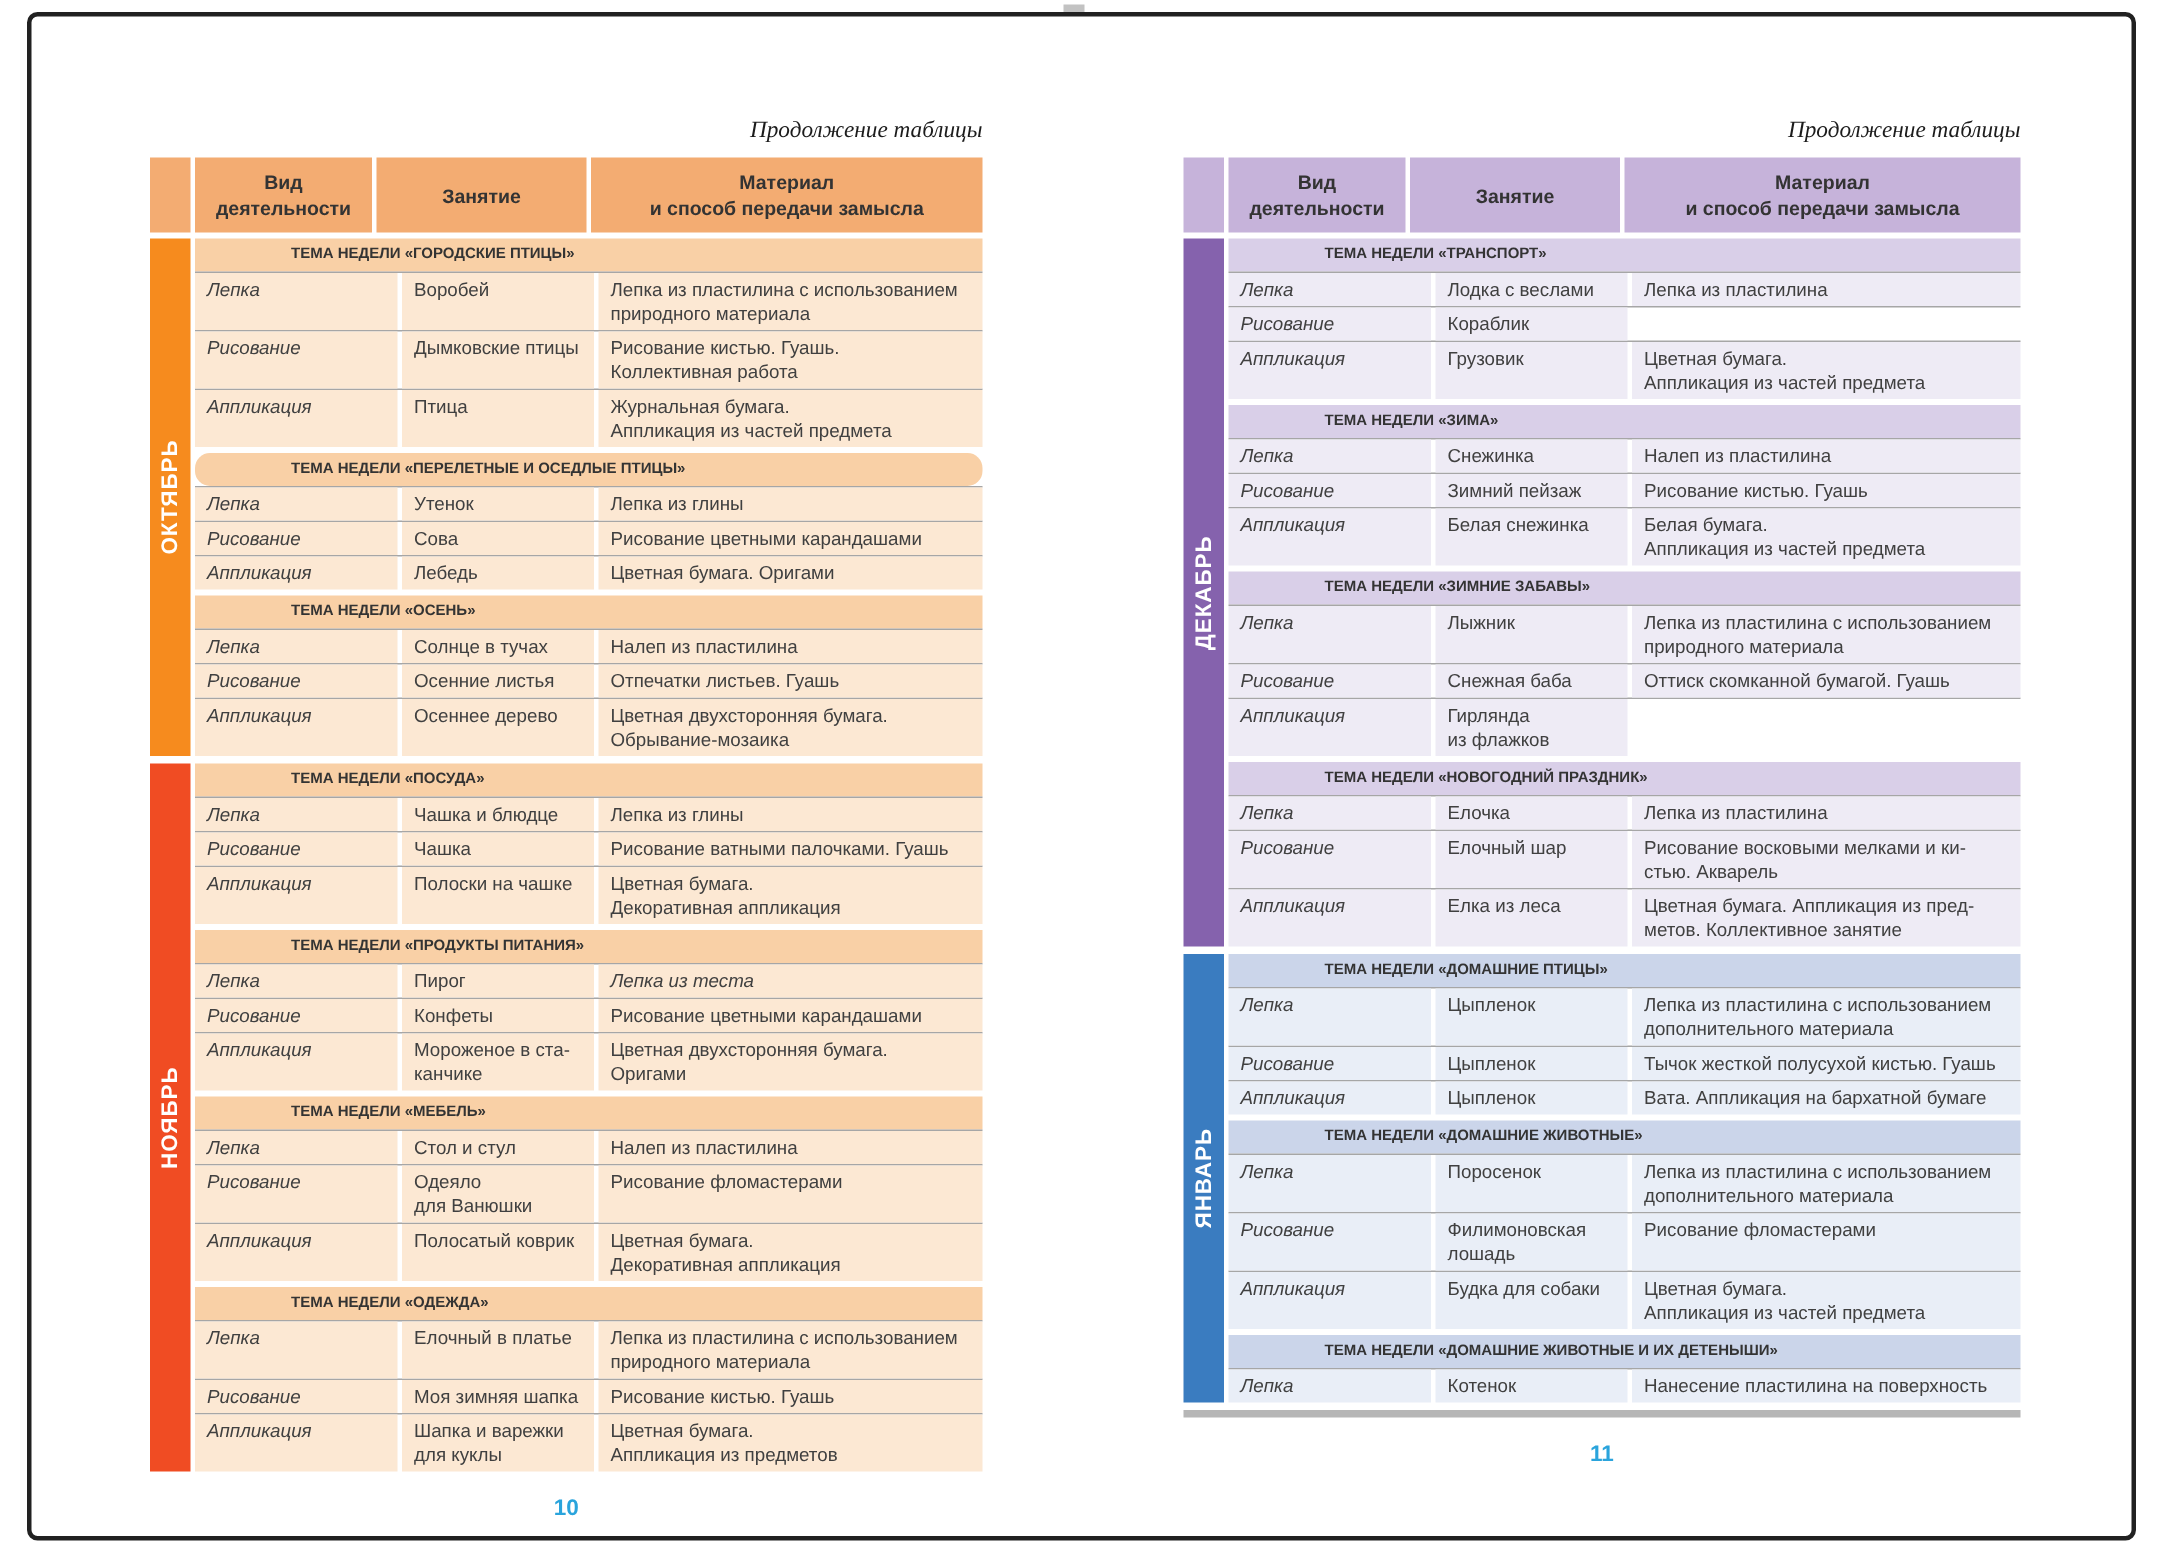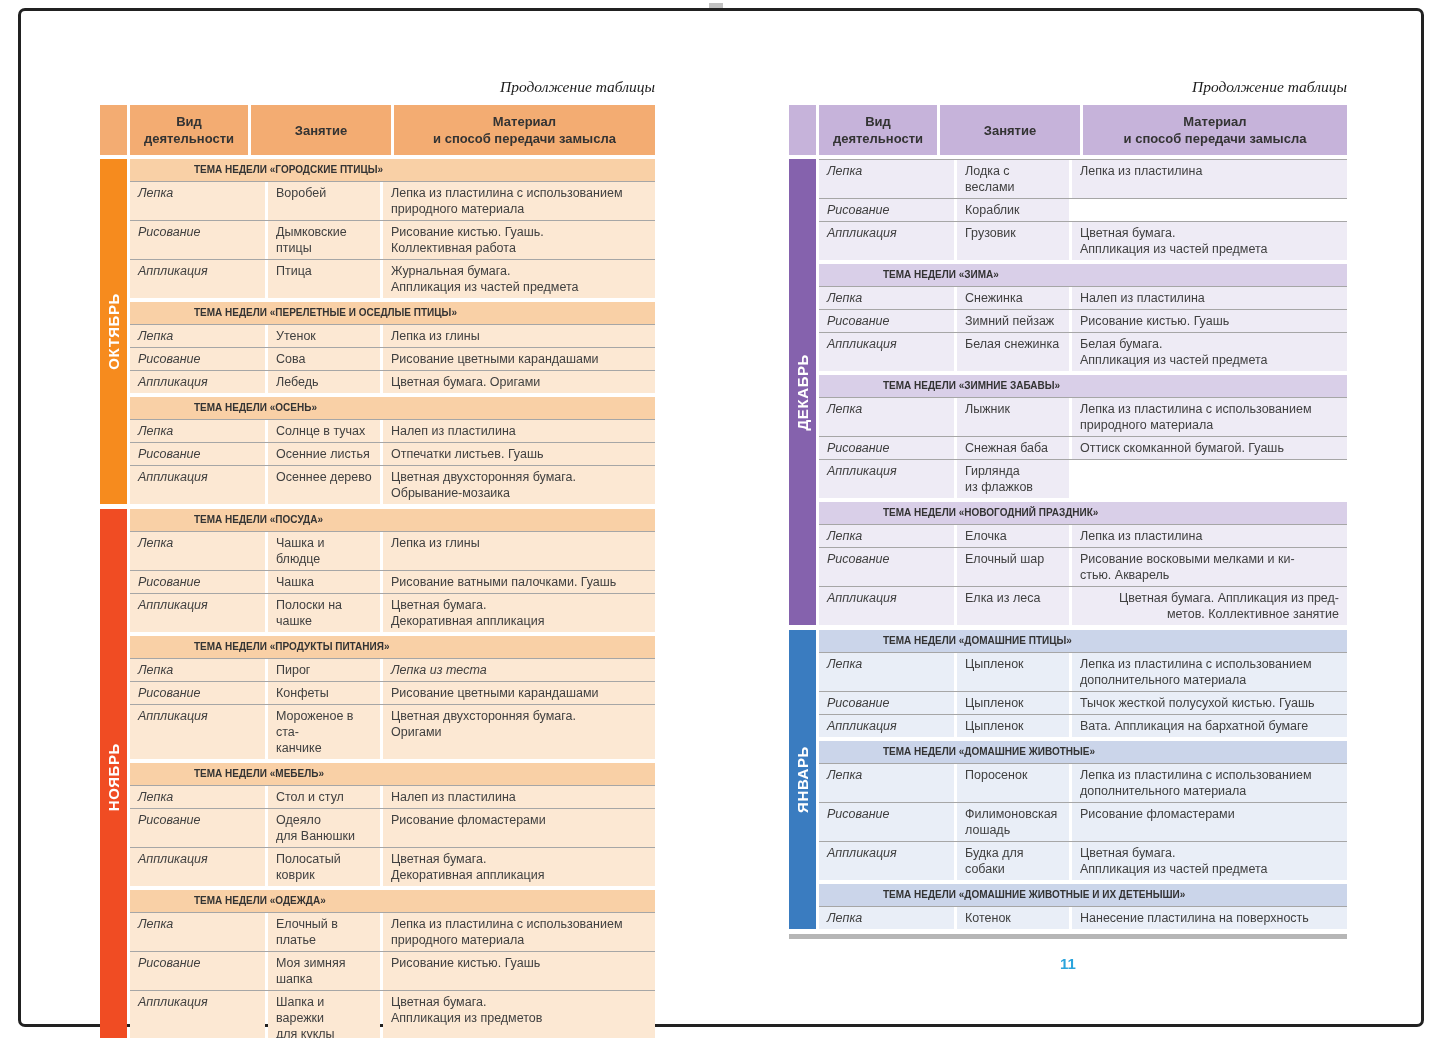--- a/index.html
+++ b/index.html
@@ -47,21 +47,21 @@
   .band{
     font-weight:bold;font-size:10px;color:#333;
     padding:3px 8px 3px 64px;line-height:16px;white-space:nowrap;
   }
   .row{display:flex;border-top:1px solid #a6a6a6;}
   .cell{
     padding:3px 8px;font-size:12.5px;line-height:16px;color:#404040;
     white-space:pre-line;box-sizing:border-box;
   }
   .c1{width:135px;margin-right:3px;flex:none;font-style:italic;}
-  .c2{width:112px;margin-right:3px;flex:none;}
+  .c2{width:128px;margin-right:3px;flex:none;}
   .c3{flex:1;min-width:0;}
 
   .cutoff{height:5px;margin-top:2px;}
 
   .page-number{
     text-align:center;font-weight:bold;font-size:15px;color:#2aa4dc;margin-top:16px;
   }
 </style>
 </head>
 <body>
@@ -101,21 +101,21 @@
 Коллективная работа</div>
               </div>
               <div class="row" style="border-top-color: rgb(166, 166, 166);">
                 <div class="cell c1" style="background: rgb(252, 232, 211);">Аппликация</div>
                 <div class="cell c2" style="background: rgb(252, 232, 211);">Птица</div>
                 <div class="cell c3" style="background: rgb(252, 232, 211);">Журнальная бумага.
 Аппликация из частей предмета</div>
               </div>
             </div>
             <div class="theme">
-              <div class="band" style="background: rgb(249, 208, 166);">ТЕМА НЕДЕЛИ «ПЕРЕЛЕТНЫЕ И ОСЕДЛЫЕ ПТИЦЫ»</div>
+              <div class="band" style="background: rgb(249, 208, 166); border-radius: 10px;">ТЕМА НЕДЕЛИ «ПЕРЕЛЕТНЫЕ И ОСЕДЛЫЕ ПТИЦЫ»</div>
               <div class="row" style="border-top-color: rgb(166, 166, 166);">
                 <div class="cell c1" style="background: rgb(252, 232, 211);">Лепка</div>
                 <div class="cell c2" style="background: rgb(252, 232, 211);">Утенок</div>
                 <div class="cell c3" style="background: rgb(252, 232, 211);">Лепка из глины</div>
               </div>
               <div class="row" style="border-top-color: rgb(166, 166, 166);">
                 <div class="cell c1" style="background: rgb(252, 232, 211);">Рисование</div>
                 <div class="cell c2" style="background: rgb(252, 232, 211);">Сова</div>
                 <div class="cell c3" style="background: rgb(252, 232, 211);">Рисование цветными карандашами</div>
               </div>
@@ -249,20 +249,21 @@
       <div class="hcell h-c3" style="background: rgb(198, 179, 218);">Материал
 и способ передачи замысла</div>
     </div>
     <div class="months">
         <div class="month-section">
           <div class="month-bar" style="background: rgb(133, 98, 173);">
             <div class="month-label">ДЕКАБРЬ</div>
           </div>
           <div class="month-rows">
             <div class="theme">
+              <div class="band" style="background: rgb(217, 207, 232);">ТЕМА НЕДЕЛИ «ТРАНСПОРТ»</div>
               <div class="row" style="border-top-color: rgb(166, 166, 166);">
                 <div class="cell c1" style="background: rgb(238, 235, 245);">Лепка</div>
                 <div class="cell c2" style="background: rgb(238, 235, 245);">Лодка с веслами</div>
                 <div class="cell c3" style="background: rgb(238, 235, 245);">Лепка из пластилина</div>
               </div>
               <div class="row" style="border-top-color: rgb(166, 166, 166);">
                 <div class="cell c1" style="background: rgb(238, 235, 245);">Рисование</div>
                 <div class="cell c2" style="background: rgb(238, 235, 245);">Кораблик</div>
               </div>
               <div class="row" style="border-top-color: rgb(166, 166, 166);">
@@ -319,21 +320,21 @@
               </div>
               <div class="row" style="border-top-color: rgb(166, 166, 166);">
                 <div class="cell c1" style="background: rgb(238, 235, 245);">Рисование</div>
                 <div class="cell c2" style="background: rgb(238, 235, 245);">Елочный шар</div>
                 <div class="cell c3" style="background: rgb(238, 235, 245);">Рисование восковыми мелками и ки-
 стью. Акварель</div>
               </div>
               <div class="row" style="border-top-color: rgb(166, 166, 166);">
                 <div class="cell c1" style="background: rgb(238, 235, 245);">Аппликация</div>
                 <div class="cell c2" style="background: rgb(238, 235, 245);">Елка из леса</div>
-                <div class="cell c3" style="background: rgb(238, 235, 245); text-align: right;">Цветная бумага. Аппликация из пред-
+                <div class="cell c3" style="background: rgb(238, 235, 245);">Цветная бумага. Аппликация из пред-
 метов. Коллективное занятие</div>
               </div>
             </div>
           </div>
         </div>
         <div class="month-section">
           <div class="month-bar" style="background: rgb(58, 124, 192);">
             <div class="month-label">ЯНВАРЬ</div>
           </div>
           <div class="month-rows">

